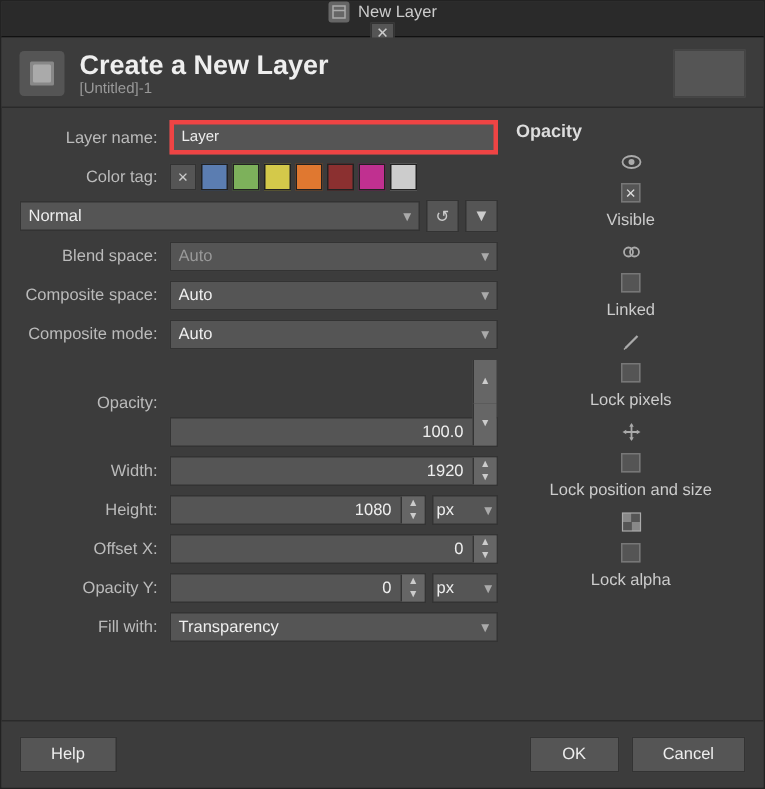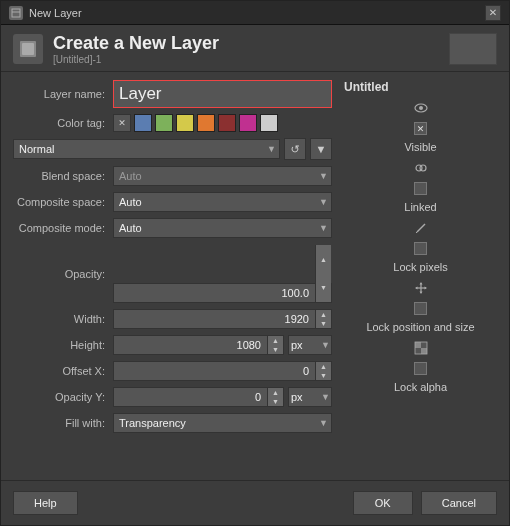--- a/index.html
+++ b/index.html
@@ -24,20 +24,21 @@
       box-shadow: 2px 2px 8px rgba(0,0,0,0.6);
     }
     .title-bar {
       background: #2a2a2a;
       height: 24px;
       display: flex;
       align-items: center;
       padding: 0 8px;
       justify-content: space-between;
       border-bottom: 1px solid #111;
+      flex-direction: column;
     }
     .title-bar-left {
       display: flex;
       align-items: center;
       gap: 6px;
     }
     .title-icon {
       width: 14px;
       height: 14px;
       background: #666;
@@ -164,24 +165,24 @@
       font-size: 11px;
       text-align: right;
       padding-right: 8px;
     }
     .form-control {
       flex: 1;
     }
     .text-input {
       width: 100%;
       background: #555;
-      border: 1px solid #ef4444;
+      border: 3px solid #ef4444;
       color: #eee;
       padding: 3px 5px;
-      font-size: 17px;
+      font-size: 10px;
       outline: none;
     }
     .select-wrapper {
       position: relative;
       width: 100%;
     }
     .select-box {
       width: 100%;
       background: #555;
       border: 1px solid #333;
@@ -561,21 +562,21 @@
               <option>Black</option>
             </select>
             <span class="select-arrow">▼</span>
           </div>
         </div>
       </div>
 
     </div>
 
     <div class="switches-section">
-      <div class="switches-title">Untitled</div>
+      <div class="switches-title">Opacity</div>
 
       <div class="switch-item">
         <div class="switch-icon">
           <svg width="14" height="14" viewBox="0 0 14 14">
               <ellipse cx="7" cy="7" rx="6" ry="4" fill="none" stroke="#aaa" stroke-width="1.2"></ellipse>
               <circle cx="7" cy="7" r="2" fill="#aaa"></circle>
             </svg>
         </div>
         <div class="switch-checkbox checked"></div>
         <span class="switch-label">Visible</span>

